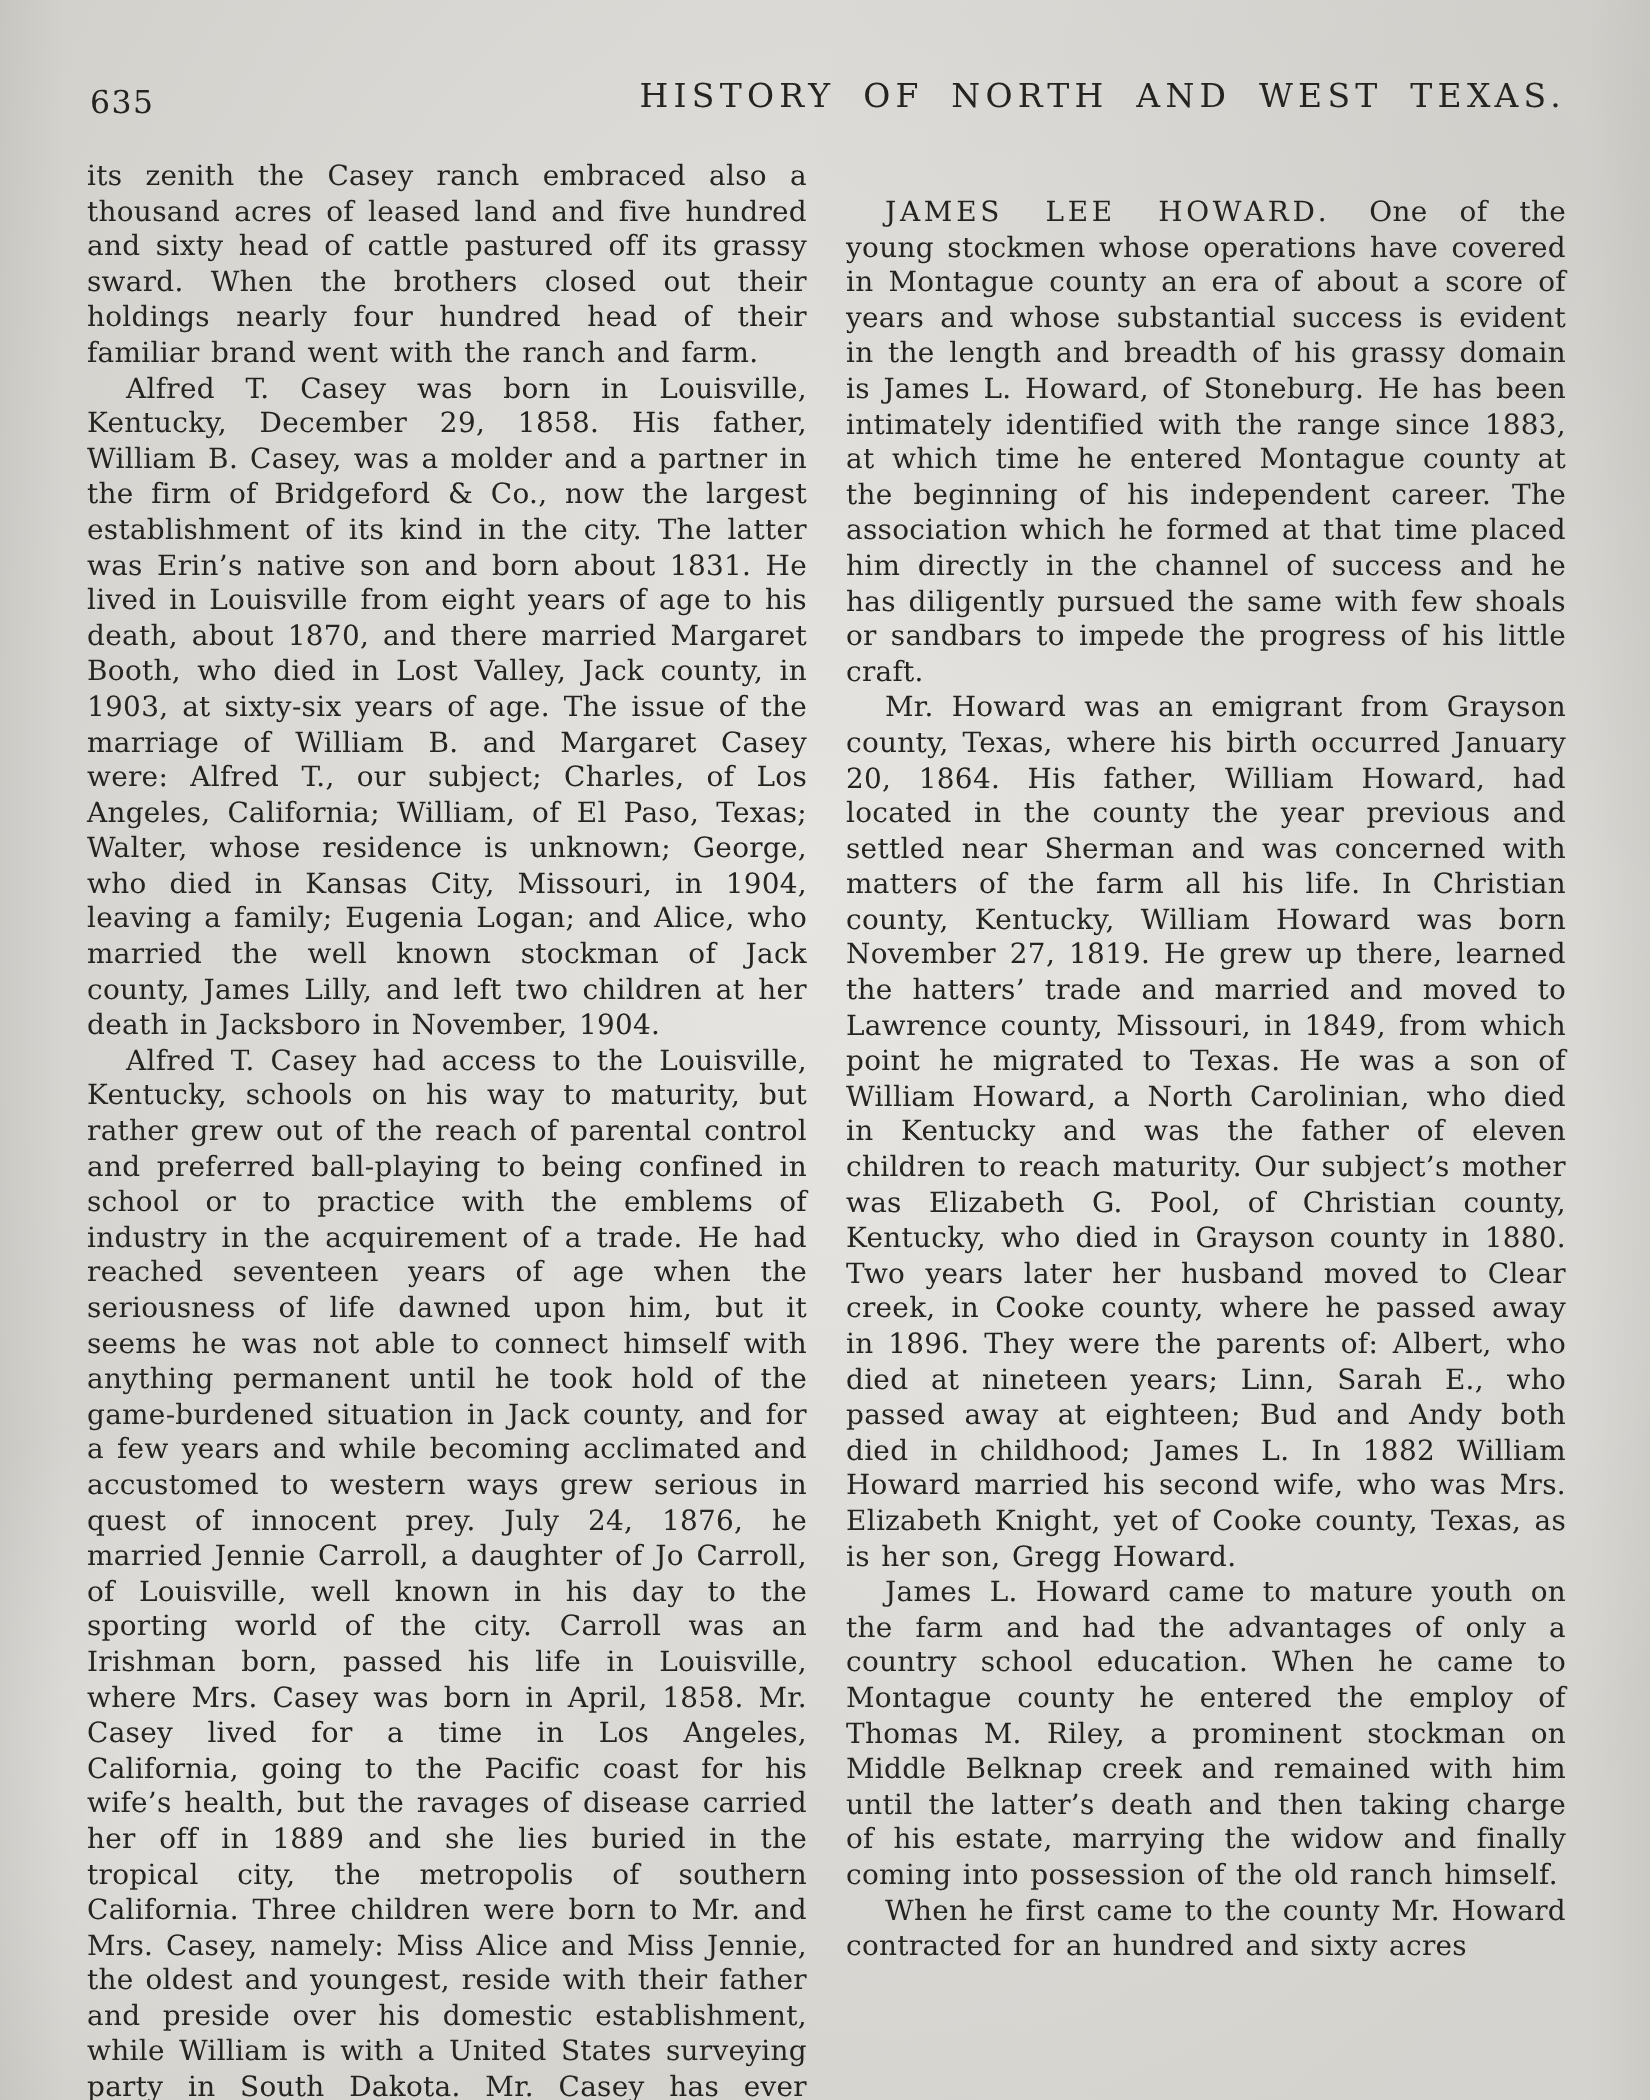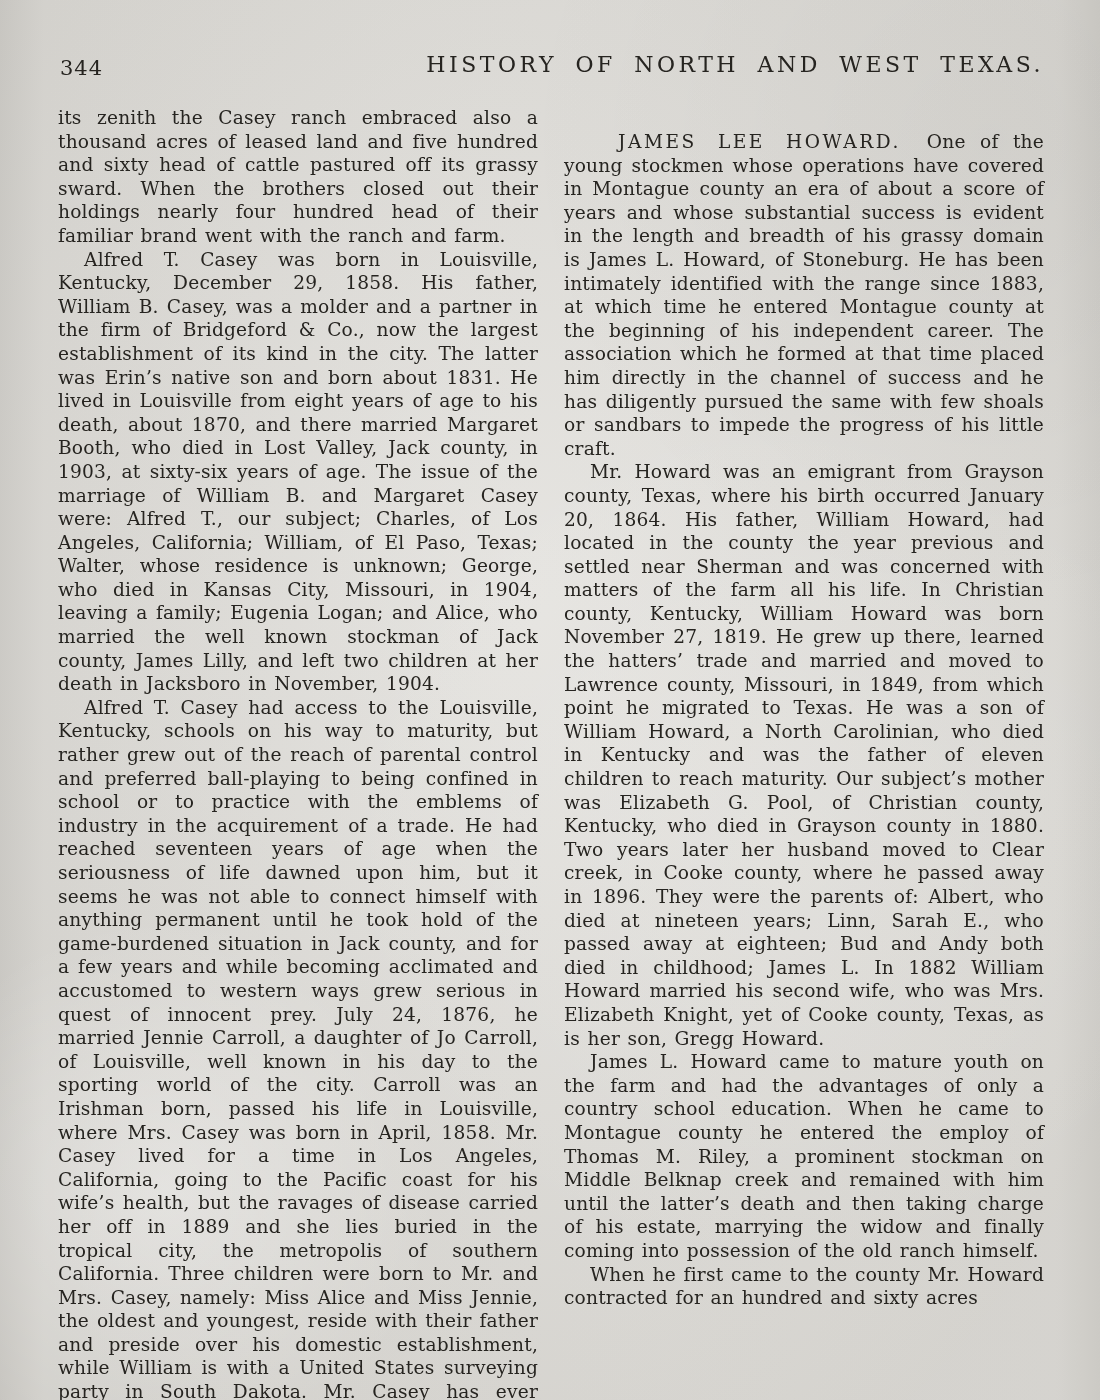--- a/index.html
+++ b/index.html
@@ -74,34 +74,33 @@
   }
   .col p.indent {
     text-indent: 26px;
   }
   .col p.section-start {
     margin-top: 24px;
   }
   .lead-name {
     letter-spacing: 2.5px;
     word-spacing: 6px;
-    margin-left: 28px;
   }
   .after-lead {
     display: inline-block;
     width: 26px;
   }
 </style>
 </head>
 <body>
 
 <div class="page">
 
   <div class="running-header">
-    <span class="page-number">344</span>
+    <span class="page-number">635</span>
     <div class="head-title">HISTORY OF NORTH AND WEST TEXAS.</div>
   </div>
 
   <div class="columns">
 
     <div class="col">
       <p>
         <span>its zenith the Casey ranch embraced also a thousand acres of leased land and five hundred and sixty head of cattle pastured off its grassy sward. When the brothers closed out their holdings nearly four hundred head of their familiar brand went with the ranch and farm.</span>
       </p>
       <p class="indent">

